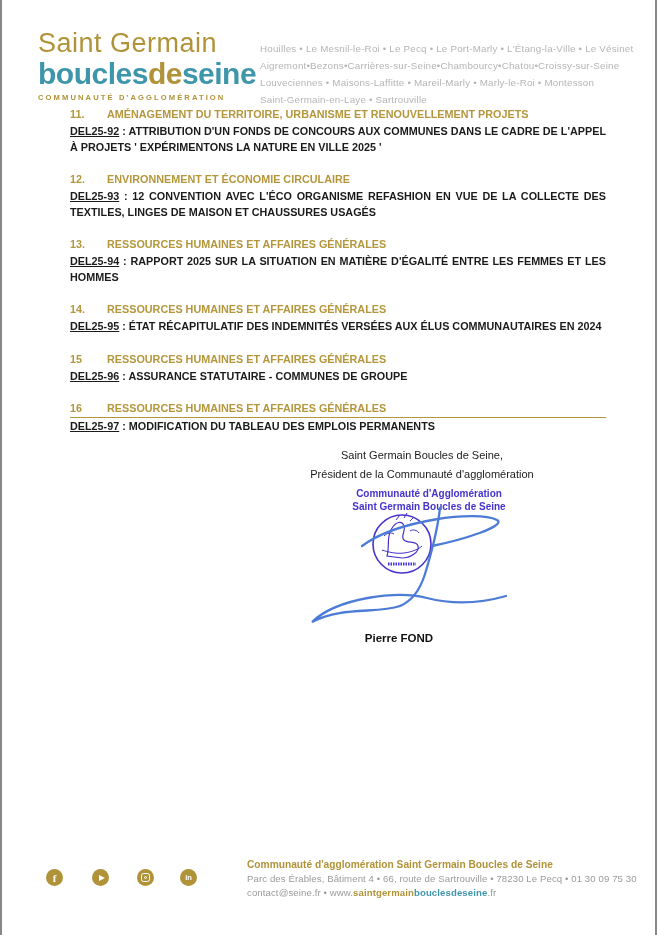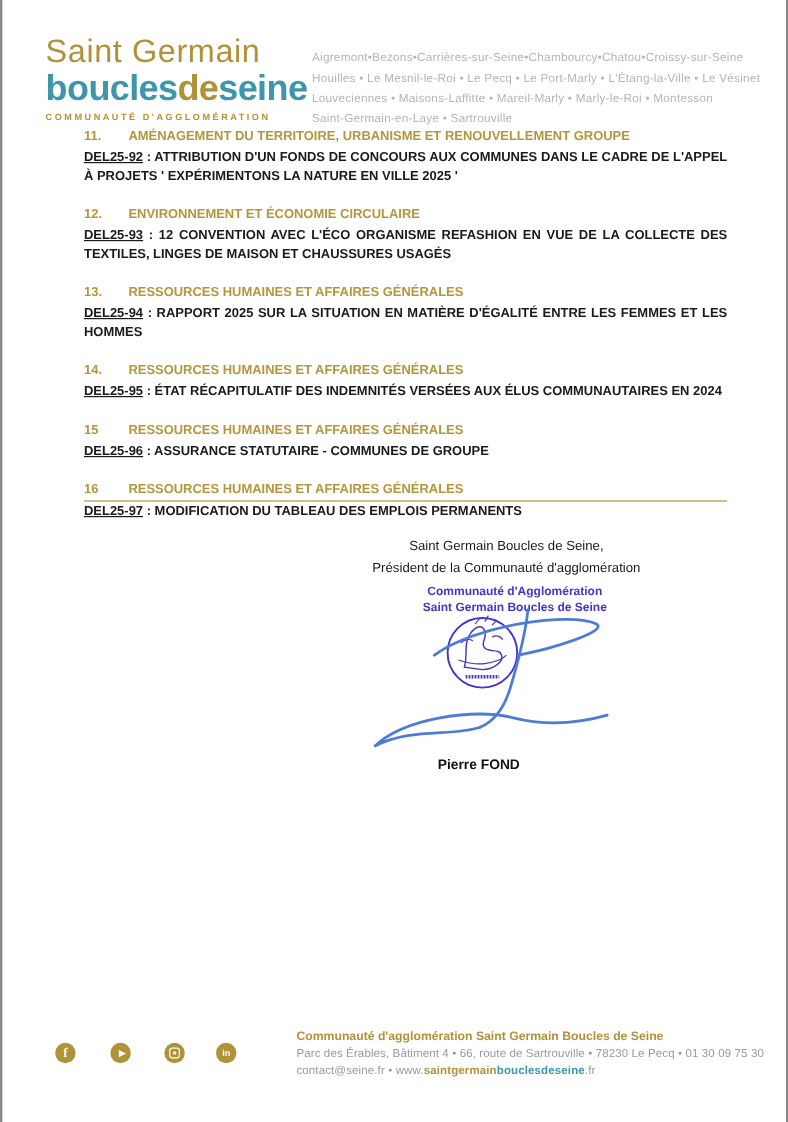--- a/index.html
+++ b/index.html
@@ -67,30 +67,30 @@
 
 <div class="page">
 
   <div class="logo">
     <div class="logo-line1 logo-gold">Saint Germain</div>
     <div class="logo-line2"><span class="logo-teal">boucles</span><span class="logo-gold">de</span><span class="logo-teal">seine</span></div>
     <div class="logo-sub">COMMUNAUTÉ D'AGGLOMÉRATION</div>
   </div>
 
   <div class="communes">
+    <div>Houilles • Le Mesnil-le-Roi • Le Pecq • Le Port-Marly • L'Étang-la-Ville • Le Vésinet</div>
     <div>Aigremont•Bezons•Carrières-sur-Seine•Chambourcy•Chatou•Croissy-sur-Seine</div>
-    <div>Houilles • Le Mesnil-le-Roi • Le Pecq • Le Port-Marly • L'Étang-la-Ville • Le Vésinet</div>
     <div>Louveciennes • Maisons-Laffitte • Mareil-Marly • Marly-le-Roi • Montesson</div>
     <div>Saint-Germain-en-Laye • Sartrouville</div>
   </div>
 
   <div class="content">
 
     <div class="item">
-      <div class="item-heading"><span class="item-num">11.</span><span>AMÉNAGEMENT DU TERRITOIRE, URBANISME ET RENOUVELLEMENT GROUPE</span></div>
+      <div class="item-heading"><span class="item-num">11.</span><span>AMÉNAGEMENT DU TERRITOIRE, URBANISME ET RENOUVELLEMENT PROJETS</span></div>
       <div class="item-desc"><span class="item-ref">DEL25-92</span><span> : </span><span>ATTRIBUTION D'UN FONDS DE CONCOURS AUX COMMUNES DANS LE CADRE DE L'APPEL À PROJETS ' EXPÉRIMENTONS LA NATURE EN VILLE 2025 '</span></div>
     </div>
 
     <div class="item">
       <div class="item-heading"><span class="item-num">12.</span><span>ENVIRONNEMENT ET ÉCONOMIE CIRCULAIRE</span></div>
       <div class="item-desc"><span class="item-ref">DEL25-93</span><span> : </span><span>12 CONVENTION AVEC L'ÉCO ORGANISME REFASHION EN VUE DE LA COLLECTE DES TEXTILES, LINGES DE MAISON ET CHAUSSURES USAGÉS</span></div>
     </div>
 
     <div class="item">
       <div class="item-heading"><span class="item-num">13.</span><span>RESSOURCES HUMAINES ET AFFAIRES GÉNÉRALES</span></div>

